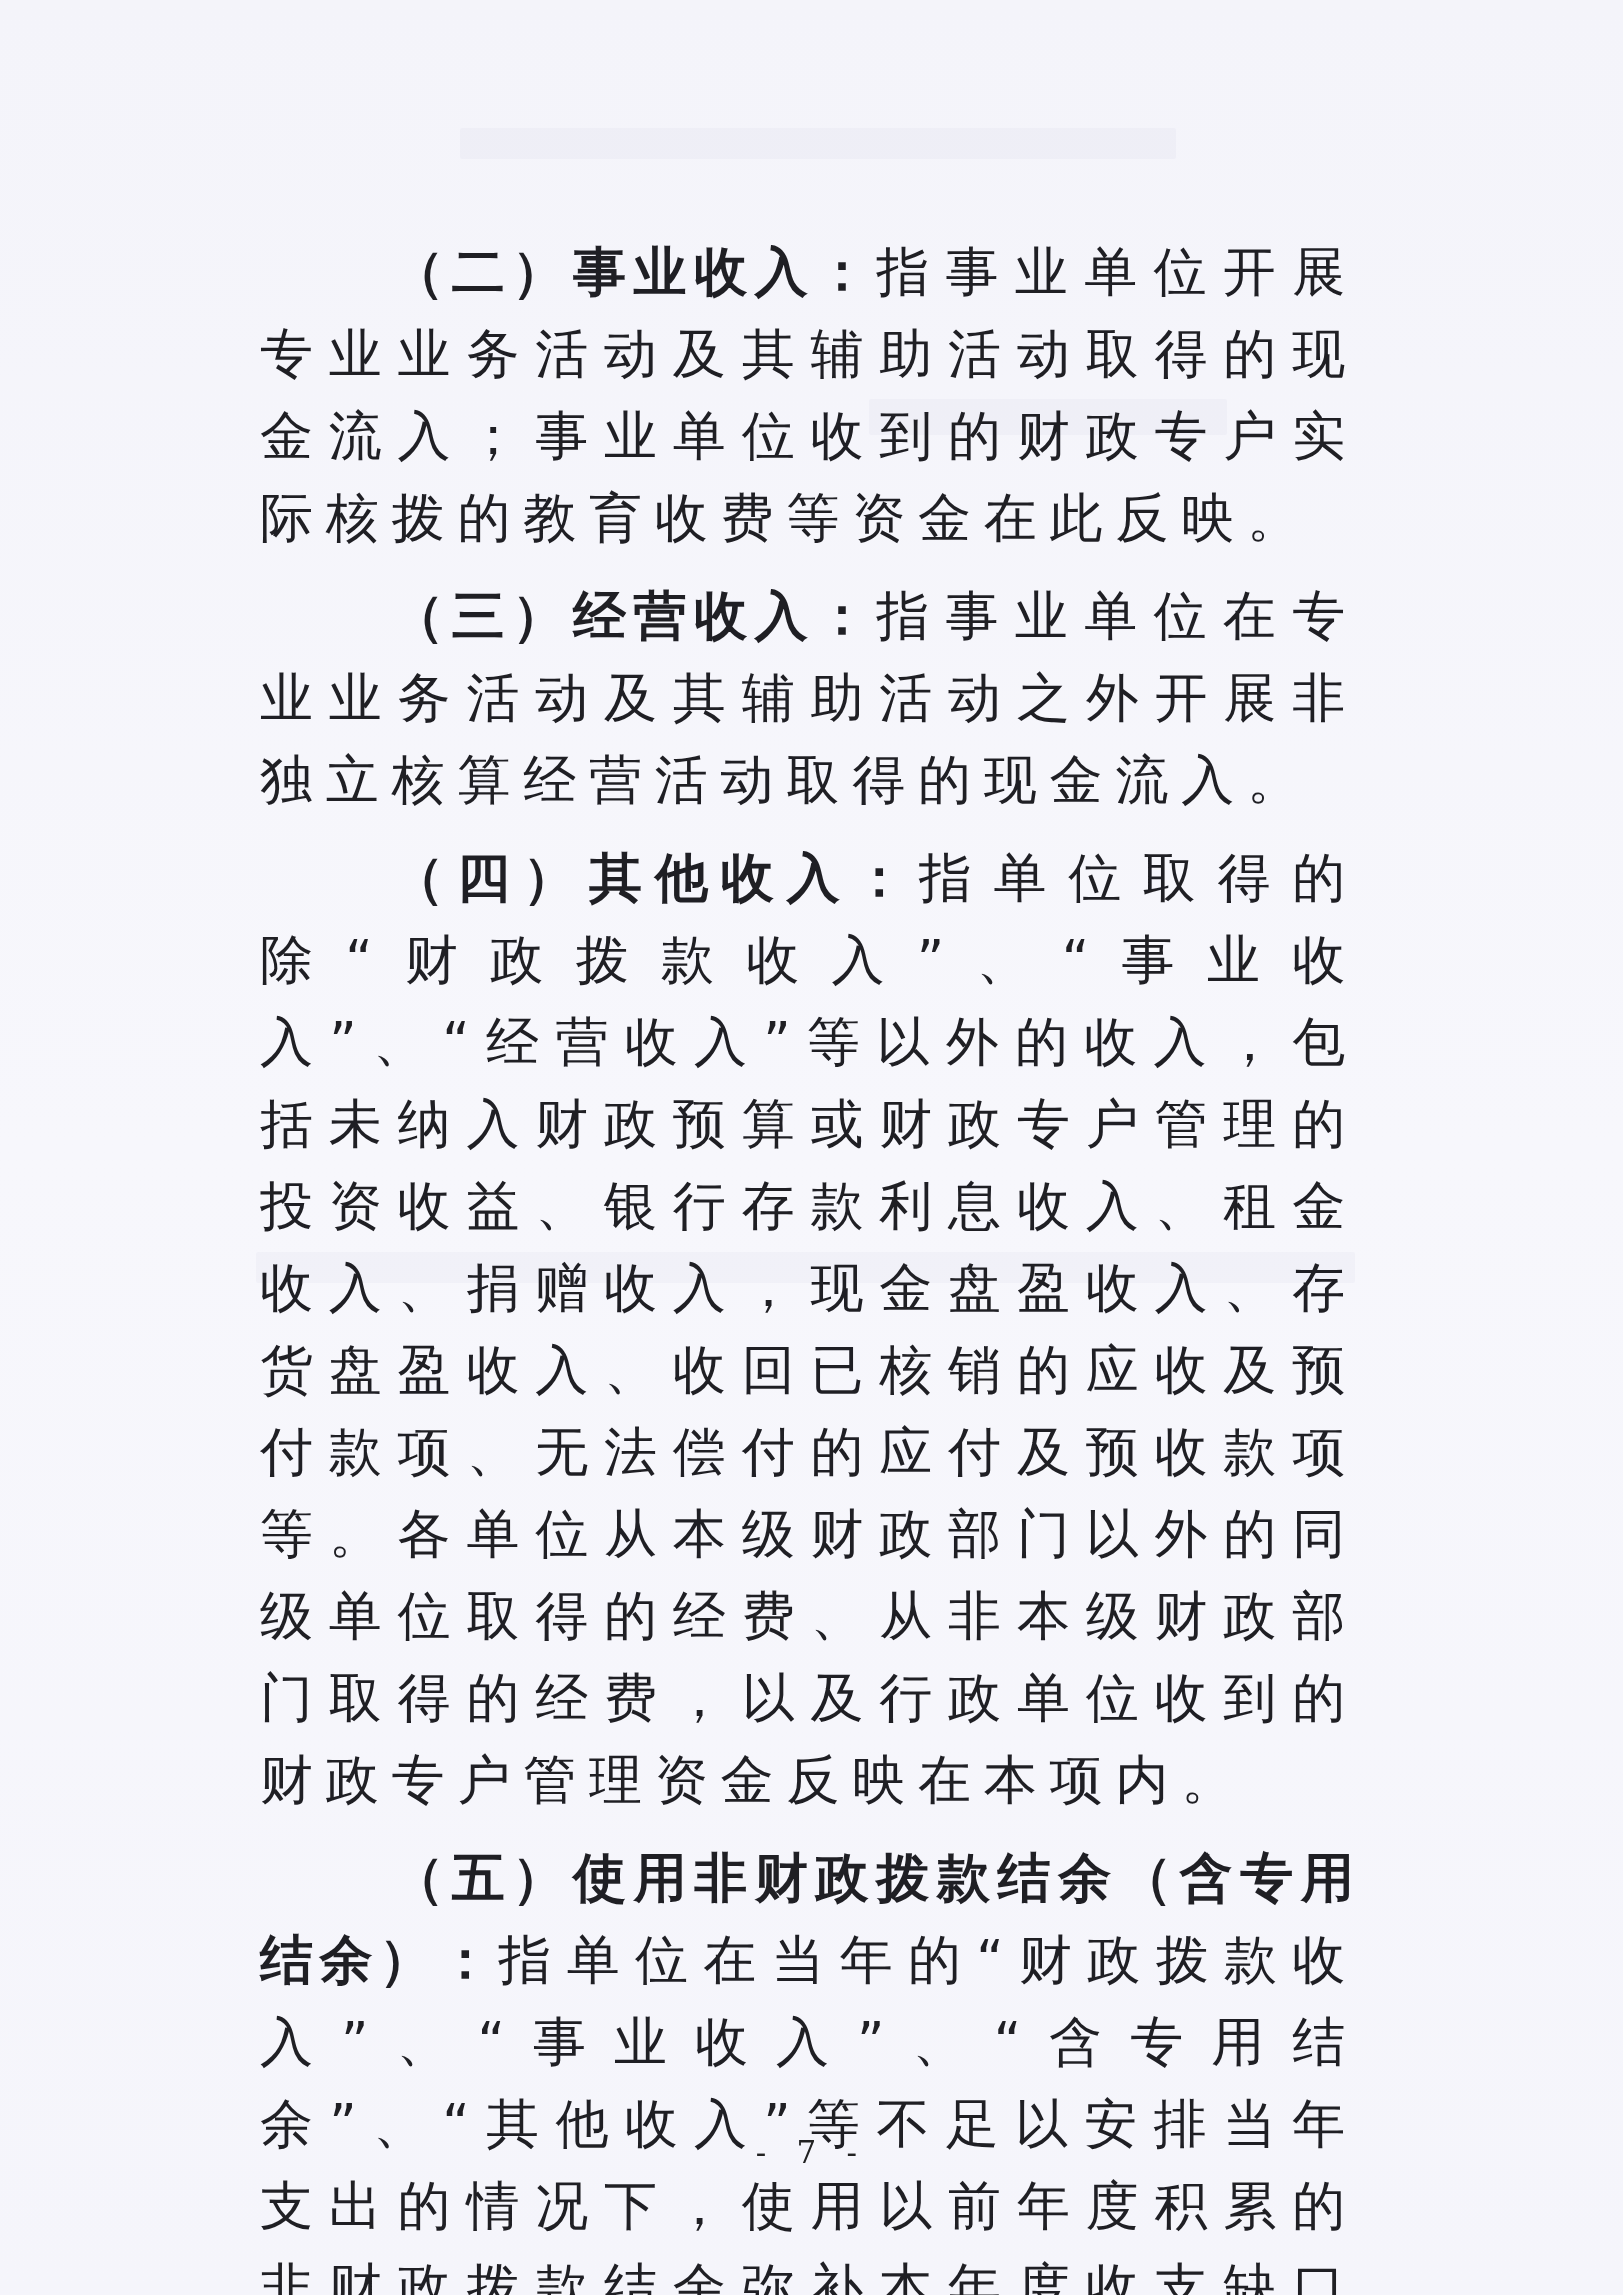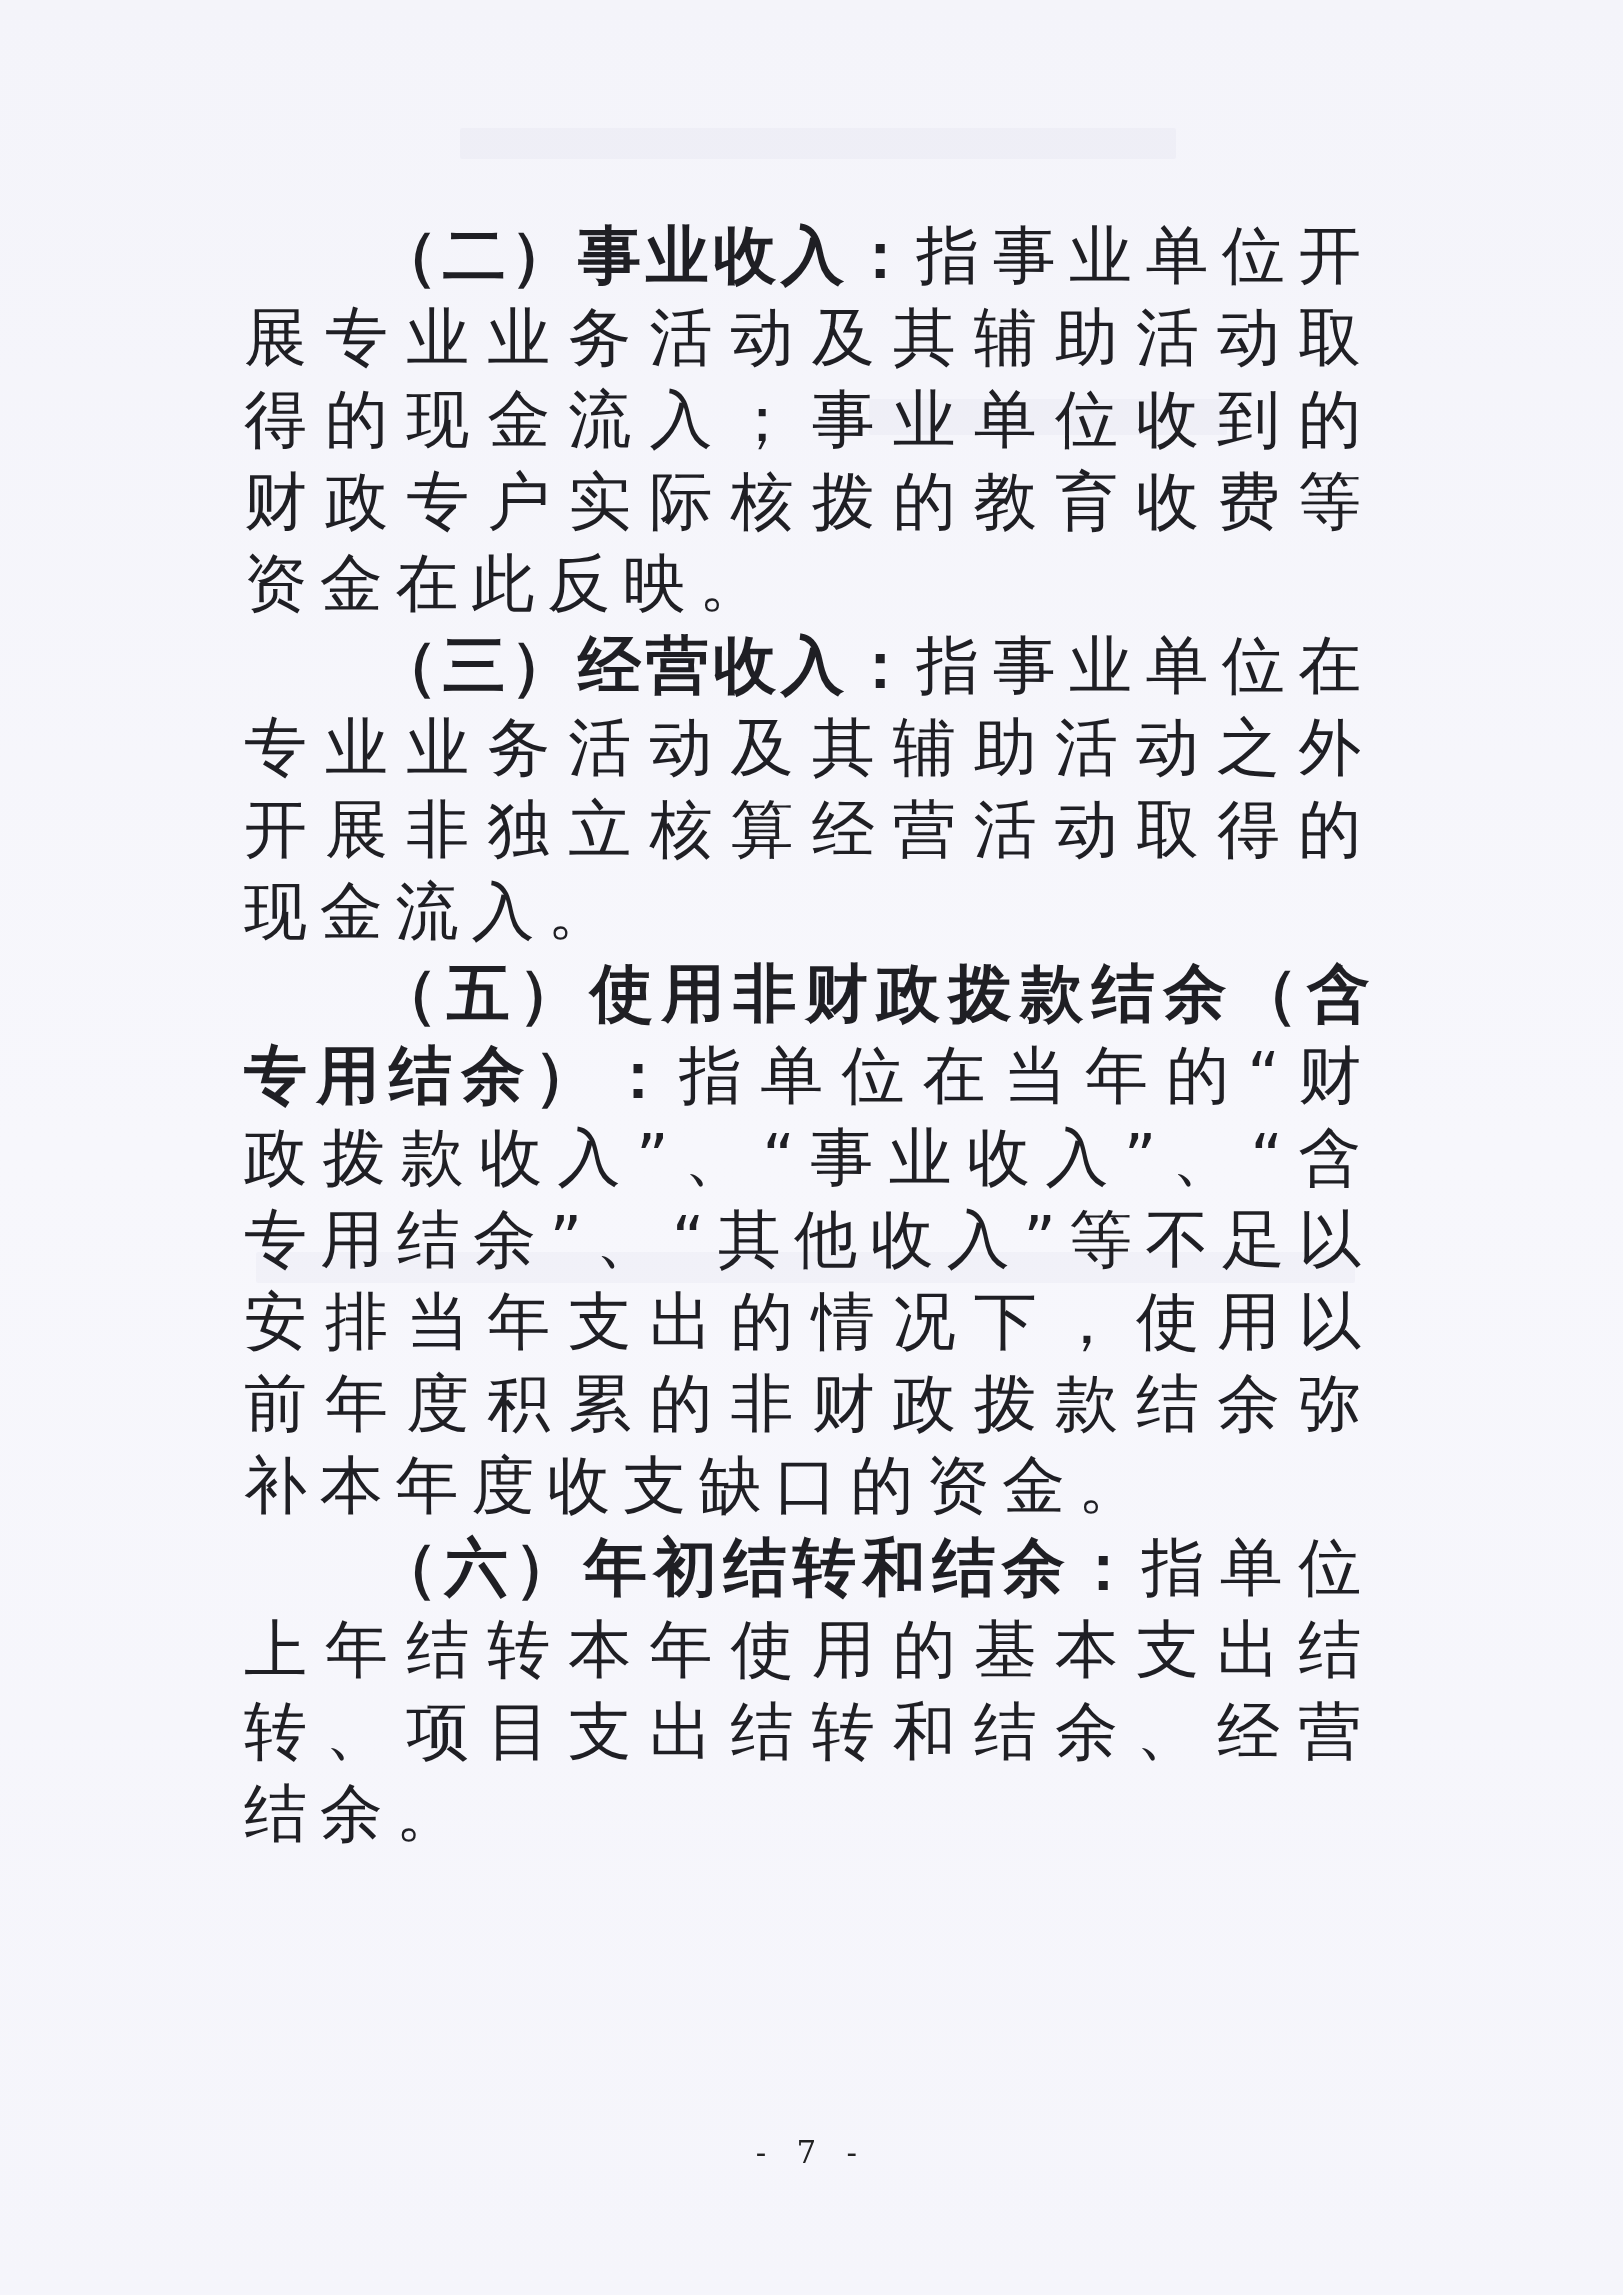--- a/index.html
+++ b/index.html
@@ -22,22 +22,22 @@
     height: 2295px;
     background: linear-gradient(180deg, #f4f4fa 0%, #f7f7fc 50%, #f5f5fb 100%);
   }
   .text-column {
     position: absolute;
     left: 244px;
     top: 215px;
     width: 1130px;
   }
   .para {
-    margin: 0;
-    font-size: 63px;
+    margin: 16px;
+    font-size: 53px;
     line-height: 82px;
     letter-spacing: 12.8px;
     text-align: justify;
     text-indent: 131px;
     word-break: break-all;
     font-weight: 400;
   }
   .para .lead {
     font-weight: 700;
     letter-spacing: 4.1px;
@@ -72,20 +72,23 @@
   <div class="text-column">
 
     <p class="para">
       <span class="lead">（二）事业收入：</span><span>指事业单位开展专业业务活动及其辅助活动取得的现金流入；事业单位收到的财政专户实际核拨的教育收费等资金在此反映。</span>
     </p>
 
     <p class="para">
       <span class="lead">（三）经营收入：</span><span>指事业单位在专业业务活动及其辅助活动之外开展非独立核算经营活动取得的现金流入。</span>
     </p>
 
+    <p class="para">
+      <span class="lead">（四）其他收入：</span><span>指单位取得的除“财政拨款收入”、“事业收入”、“经营收入”等以外的收入，包括未纳入财政预算或财政专户管理的投资收益、银行存款利息收入、租金收入、捐赠收入，现金盘盈收入、存货盘盈收入、收回已核销的应收及预付款项、无法偿付的应付及预收款项等。各单位从本级财政部门以外的同级单位取得的经费、从非本级财政部门取得的经费，以及行政单位收到的财政专户管理资金反映在本项内。</span>
+    </p>
 
     <p class="para">
       <span class="lead">（五）使用非财政拨款结余（含专用结余）：</span><span>指单位在当年的“财政拨款收入”、“事业收入”、“含专用结余”、“其他收入”等不足以安排当年支出的情况下，使用以前年度积累的非财政拨款结余弥补本年度收支缺口的资金。</span>
     </p>
 
     <p class="para">
       <span class="lead">（六）年初结转和结余：</span><span>指单位上年结转本年使用的基本支出结转、项目支出结转和结余、经营结余。</span>
     </p>
 
   </div>

